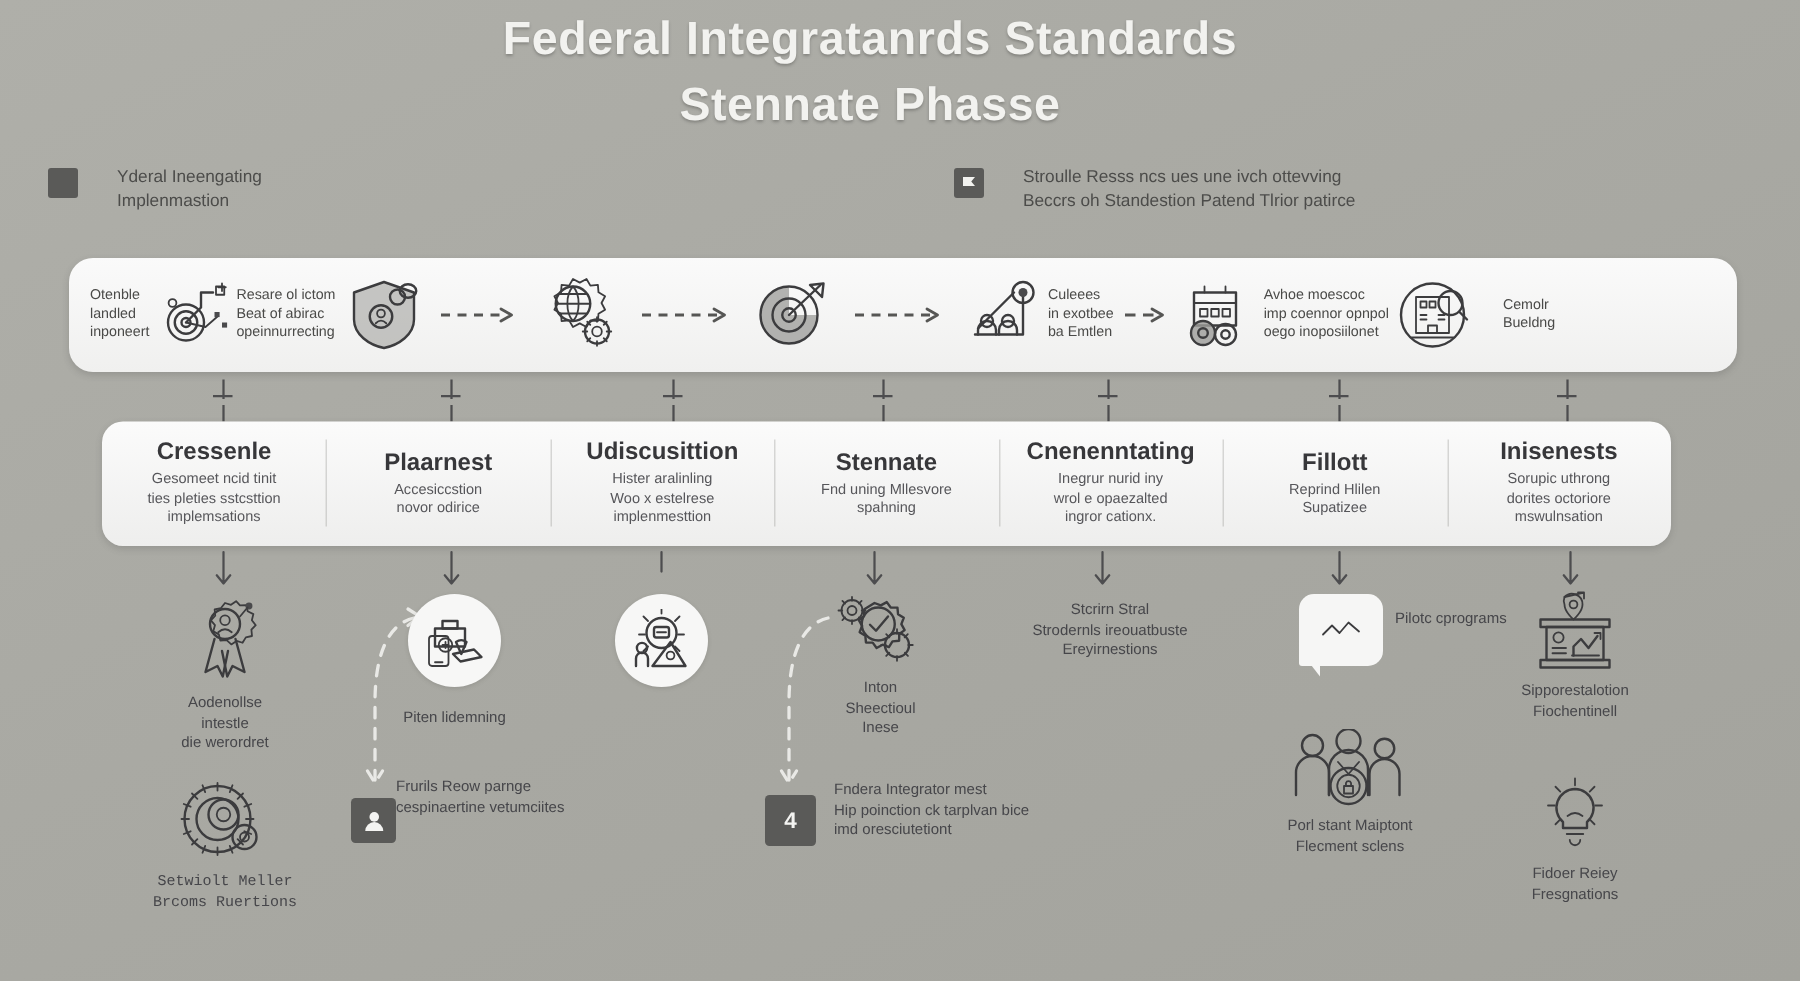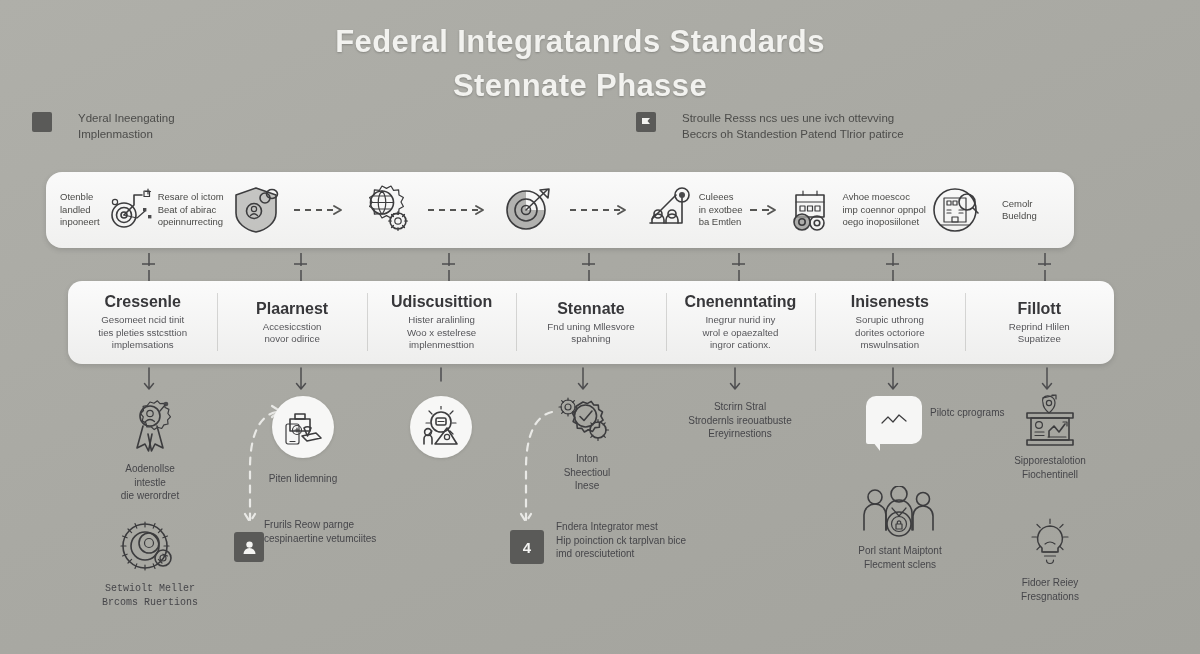--- a/index.html
+++ b/index.html
@@ -8,21 +8,21 @@
     overflow: hidden;
     font-family: "Liberation Sans", sans-serif;
   }
   body {
     position: relative;
     background: linear-gradient(155deg, #afafa9 0%, #a9a9a3 45%, #a3a39d 100%);
   }
 
   
   #title-block {
-    position: absolute; left: 0; top: 20px; width: 1124px;
+    position: absolute; left: 0; top: 4px; width: 1124px;
     text-align: center;
     padding-left: 36px;
   }
   #title-block .t-line {
     color: #f2f2ef;
     font-size: 31px;
     font-weight: bold;
     letter-spacing: .4px;
     line-height: 44px;
     text-shadow: 0 1px 2px rgba(60,60,58,.35);
@@ -43,21 +43,21 @@
     border-radius: 2px;
     flex: 0 0 auto;
     margin-top: 2px;
     display: flex; align-items: center; justify-content: center;
   }
   .legend-text { font-size: 11.5px; line-height: 16px; color: #4c4c4a; }
 
   
   #pipeline-band {
     position: absolute; left: 46px; top: 172px;
-    width: 1028px; height: 76px;
+    width: 1112px; height: 76px;
     background: linear-gradient(180deg,#fafafa 0%, #f0f0ef 100%);
     border-radius: 16px;
     box-shadow: 0 2px 5px rgba(70,70,68,.22);
     display: flex; align-items: center;
     padding: 0 14px;
   }
   .pipe-item { display: flex; align-items: center; gap: 7px; flex: 0 0 auto; }
   .pipe-label {
     font-size: 9.5px; line-height: 12.5px; color: #4a4a48;
     white-space: pre-line;
@@ -400,29 +400,29 @@
     <div class="card-desc">Fnd uning Mllesvore
 spahning</div>
   </div>
   <div class="card">
     <div class="card-title">Cnenenntating</div>
     <div class="card-desc">Inegrur nurid iny
 wrol e opaezalted
 ingror cationx.</div>
   </div>
   <div class="card">
+    <div class="card-title">Fillott</div>
+    <div class="card-desc">Reprind Hlilen
+Supatizee</div>
+  </div>
+  <div class="card">
     <div class="card-title">Inisenests</div>
     <div class="card-desc">Sorupic uthrong
 dorites octoriore
 mswulnsation</div>
-  </div>
-  <div class="card">
-    <div class="card-title">Fillott</div>
-    <div class="card-desc">Reprind Hlilen
-Supatizee</div>
   </div>
 </div>
 
 <div class="node" style="left:142px; top:367px;">
   <svg width="14" height="26" viewBox="0 0 14 26">
       <path class="arrow-dn" d="M7 1 V21 M2.5 16.5 L7 22 L11.5 16.5"></path>
     </svg>
 </div>
 <div class="node" style="left:294px; top:367px;">
   <svg width="14" height="26" viewBox="0 0 14 26">

